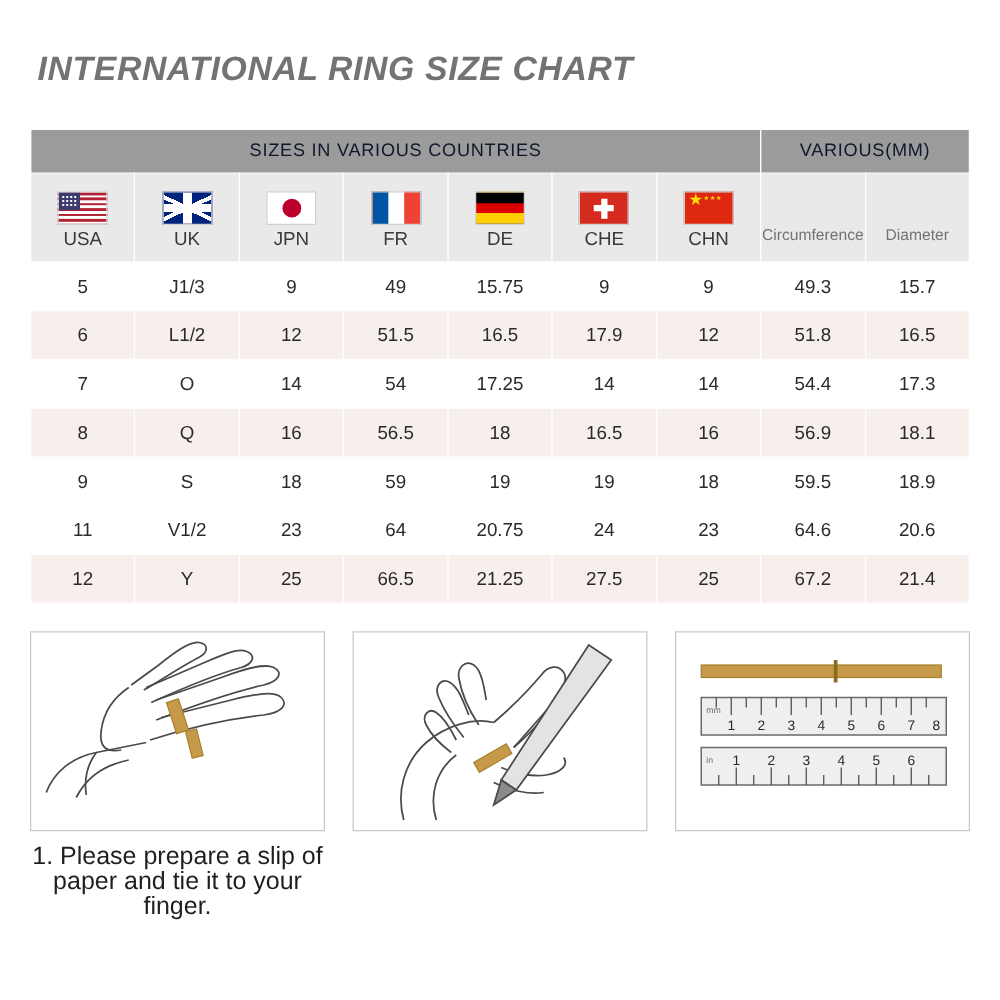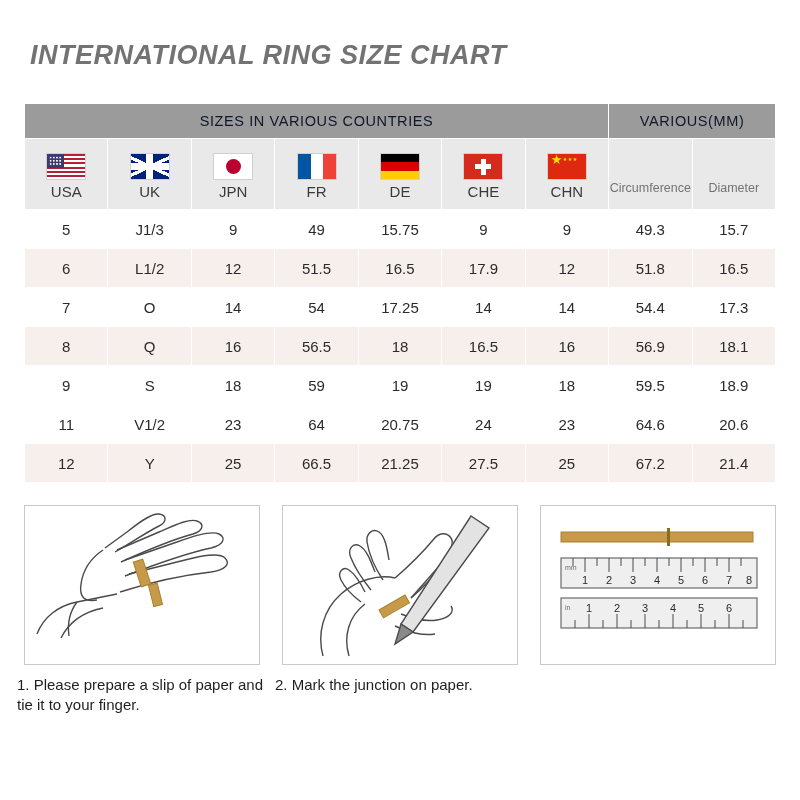--- a/index.html
+++ b/index.html
@@ -222,24 +222,24 @@
   .step-img {
     width: 236px;
     height: 160px;
     border: 1px solid #c9c9c9;
     box-sizing: border-box;
     background: #ffffff;
     position: relative;
     overflow: hidden;
   }
   .step-cap {
-    font-size: 15px;
+    font-size: 20px;
     line-height: 20px;
     color: #1f1f1f;
-    text-align: left;
+    text-align: center;
     padding-top: 10px;
     width: 250px;
   }
 </style>
 </head>
 <body>
 
 <div class="page">
 
   <div class="title">INTERNATIONAL RING SIZE CHART</div>
@@ -412,21 +412,20 @@
           <path d="M100 74 C 92 62, 86 48, 84 36 C 83 27, 90 22, 96 26 C 102 30, 104 42, 106 54"></path>
           <path d="M88 84 C 80 74, 72 62, 68 52 C 64 43, 70 36, 77 40 C 84 44, 88 56, 92 66"></path>
           <path d="M78 96 C 70 90, 62 82, 58 74 C 54 66, 60 60, 66 64 C 72 68, 78 78, 82 86"></path>
           <path d="M118 108 C 128 112, 142 116, 154 114 C 166 112, 172 106, 168 100"></path>
           <path d="M112 120 C 124 126, 140 130, 152 128"></path>
           <path d="M188 10 L 206 22 L 130 126 L 118 118 Z" fill="#e3e3e3" stroke="#4a4a4a"></path>
           <path d="M118 118 L 130 126 L 112 138 Z" fill="#8a8a8a" stroke="#4a4a4a"></path>
           <rect x="96" y="96" width="30" height="9" transform="rotate(-30 111 100)" fill="#c79a4a" stroke="#a8822f" stroke-width="1"></rect>
         </svg>
       </div>
-      <div class="step-cap">2. Mark the junction on paper.</div>
     </div>
 
     <div class="step">
       <div class="step-img">
         <svg width="234" height="158" viewBox="0 0 234 158" fill="none">
           <rect x="20" y="26" width="192" height="10" fill="#c79a4a" stroke="#a8822f" stroke-width="1"></rect>
           <rect x="126" y="22" width="3" height="18" fill="#8a6b22"></rect>
           <rect x="20" y="52" width="196" height="30" fill="#efefef" stroke="#6b6b6b" stroke-width="1.2"></rect>
           <g stroke="#4a4a4a" stroke-width="1">
             <path d="M44 52 L44 66 M68 52 L68 66 M92 52 L92 66 M116 52 L116 66 M140 52 L140 66 M164 52 L164 66 M188 52 L188 66"></path>

